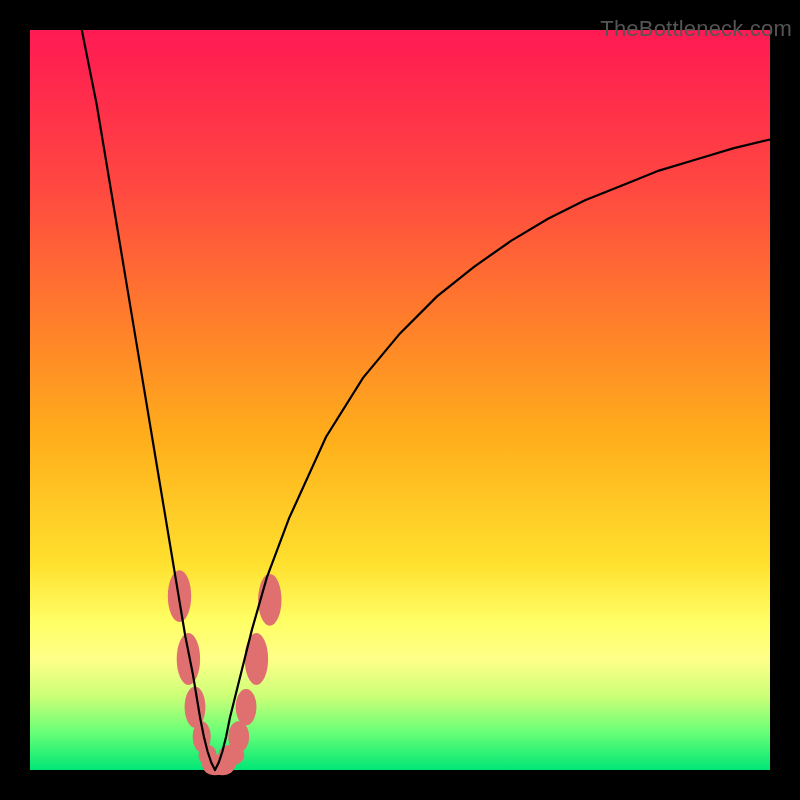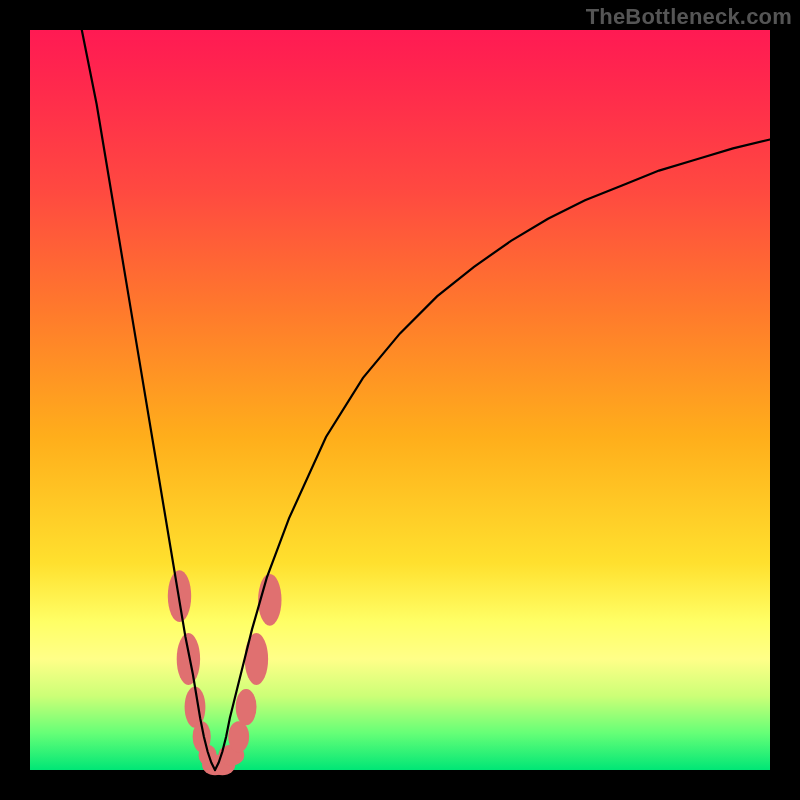--- a/index.html
+++ b/index.html
@@ -33,25 +33,25 @@
       #ffe02e 72%,
       #ffff66 80%,
       #ffff88 85%,
       #ccff77 90%,
       #66ff77 95%,
       #00e676 100%
     );
   }
   .watermark {
     position: absolute;
-    top: 4px;
+    top: 16px;
     right: 8px;
     color: #555;
     font-size: 22px;
-    font-weight: 700;
+    font-weight: 400;
     letter-spacing: 0.2px;
     user-select: none;
   }
   svg.curves {
     position: absolute;
     left: 0;
     top: 0;
     width: 740px;
     height: 740px;
     overflow: visible;

